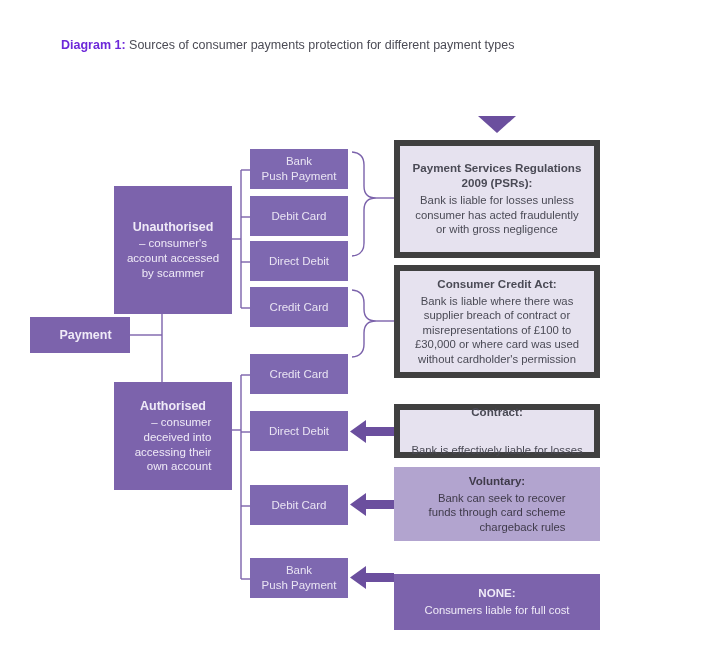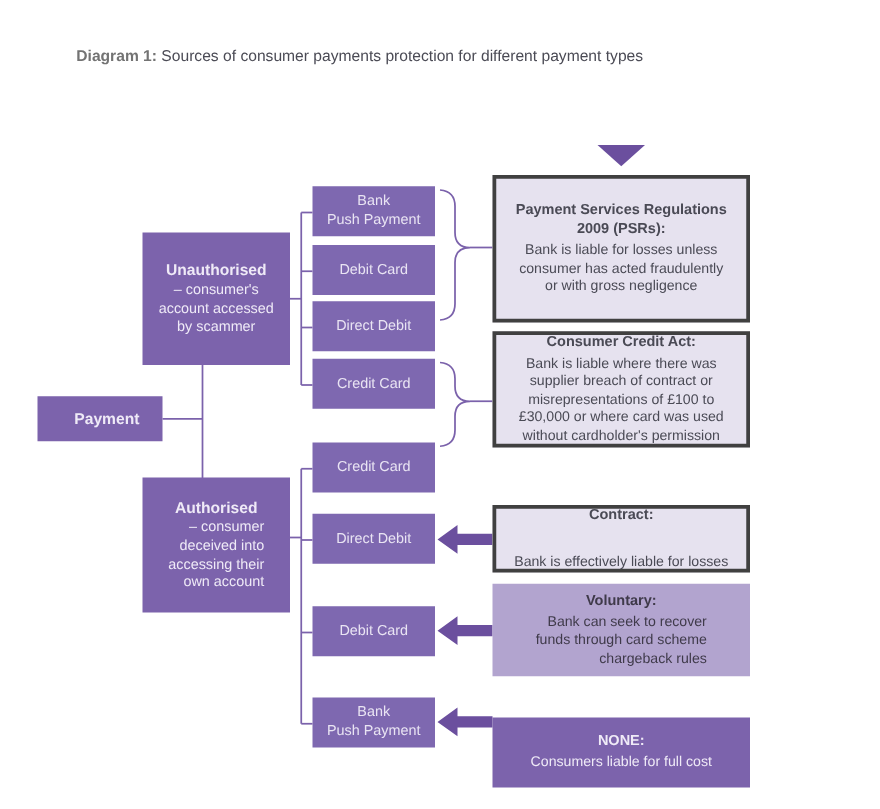--- a/index.html
+++ b/index.html
@@ -11,45 +11,45 @@
     overflow:hidden;
     position:relative;
   }
   #diagram-root{position:absolute;left:0;top:0;width:704px;height:647px;}
 
   
   #caption{
     position:absolute;left:33px;top:38px;
     font-size:12.5px;color:#4b4b55;white-space:nowrap;
   }
-  #caption .lead{font-weight:bold;color:#737373;padding-left:28px;}
+  #caption .lead{font-weight:bold;color:#6d28d9;padding-left:28px;}
 
   
   .node{
     position:absolute;
     box-sizing:border-box;
     display:flex;flex-direction:column;
     align-items:center;justify-content:center;
     text-align:center;
     line-height:1.28;
   }
   .node .ttl{font-weight:bold;}
 
   
   .fill-dark{background:#6b4f9e;color:#ffffff;}
   .fill-mid{background:#7e68b0;color:#e9e4f3;}
   .fill-mid2{background:#7c63ac;color:#efeaf7;}
   .fill-light{background:#b2a4cf;color:#3f3a4a;}
-  .fill-pale{background:#e6e2ef;color:#4a4a55;border:3px solid #404040;}
+  .fill-pale{background:#e6e2ef;color:#4a4a55;border:6px solid #404040;}
 
   
   #node-payment{left:30px;top:317px;width:100px;height:36px;font-size:12.5px;font-weight:bold;padding-left:11px;}
 
   .cat{width:118px;font-size:11.5px;}
-  #node-unauthorised{left:114px;top:186px;height:106px;}
+  #node-unauthorised{left:114px;top:186px;height:128px;}
   #node-authorised{left:114px;top:382px;height:108px;text-align:right;}
   .cat .ttl{font-size:12.5px;margin-bottom:1px;}
 
   .ptype{left:250px;width:98px;height:40px;font-size:11.5px;}
   #pt-0{top:149px;}
   #pt-1{top:196px;}
   #pt-2{top:241px;}
   #pt-3{top:287px;}
   #pt-4{top:354px;}
   #pt-5{top:411px;}
@@ -60,21 +60,21 @@
   #node-header{left:394px;top:80px;width:206px;height:36px;font-size:12.5px;font-weight:bold;}
   #header-arrow{
     position:absolute;left:478px;top:116px;width:0;height:0;
     border-left:19px solid transparent;border-right:19px solid transparent;
     border-top:17px solid #6b4f9e;
   }
 
   .prot{left:394px;width:206px;font-size:11.3px;padding:7px 9px;}
   .prot .ttl{font-size:11.6px;margin-bottom:2px;}
   #prot-0{top:140px;height:118px;}
-  #prot-1{top:265px;height:93px;}
+  #prot-1{top:265px;height:113px;}
   #prot-2{top:404px;height:54px;gap:21px;}
   #prot-3{top:467px;height:74px;text-align:right;}
   #prot-4{top:574px;height:56px;}
 
   
   #wires{position:absolute;left:0;top:0;width:704px;height:647px;}
 
   
   #footnote{
     position:absolute;left:78px;top:639px;width:560px;

